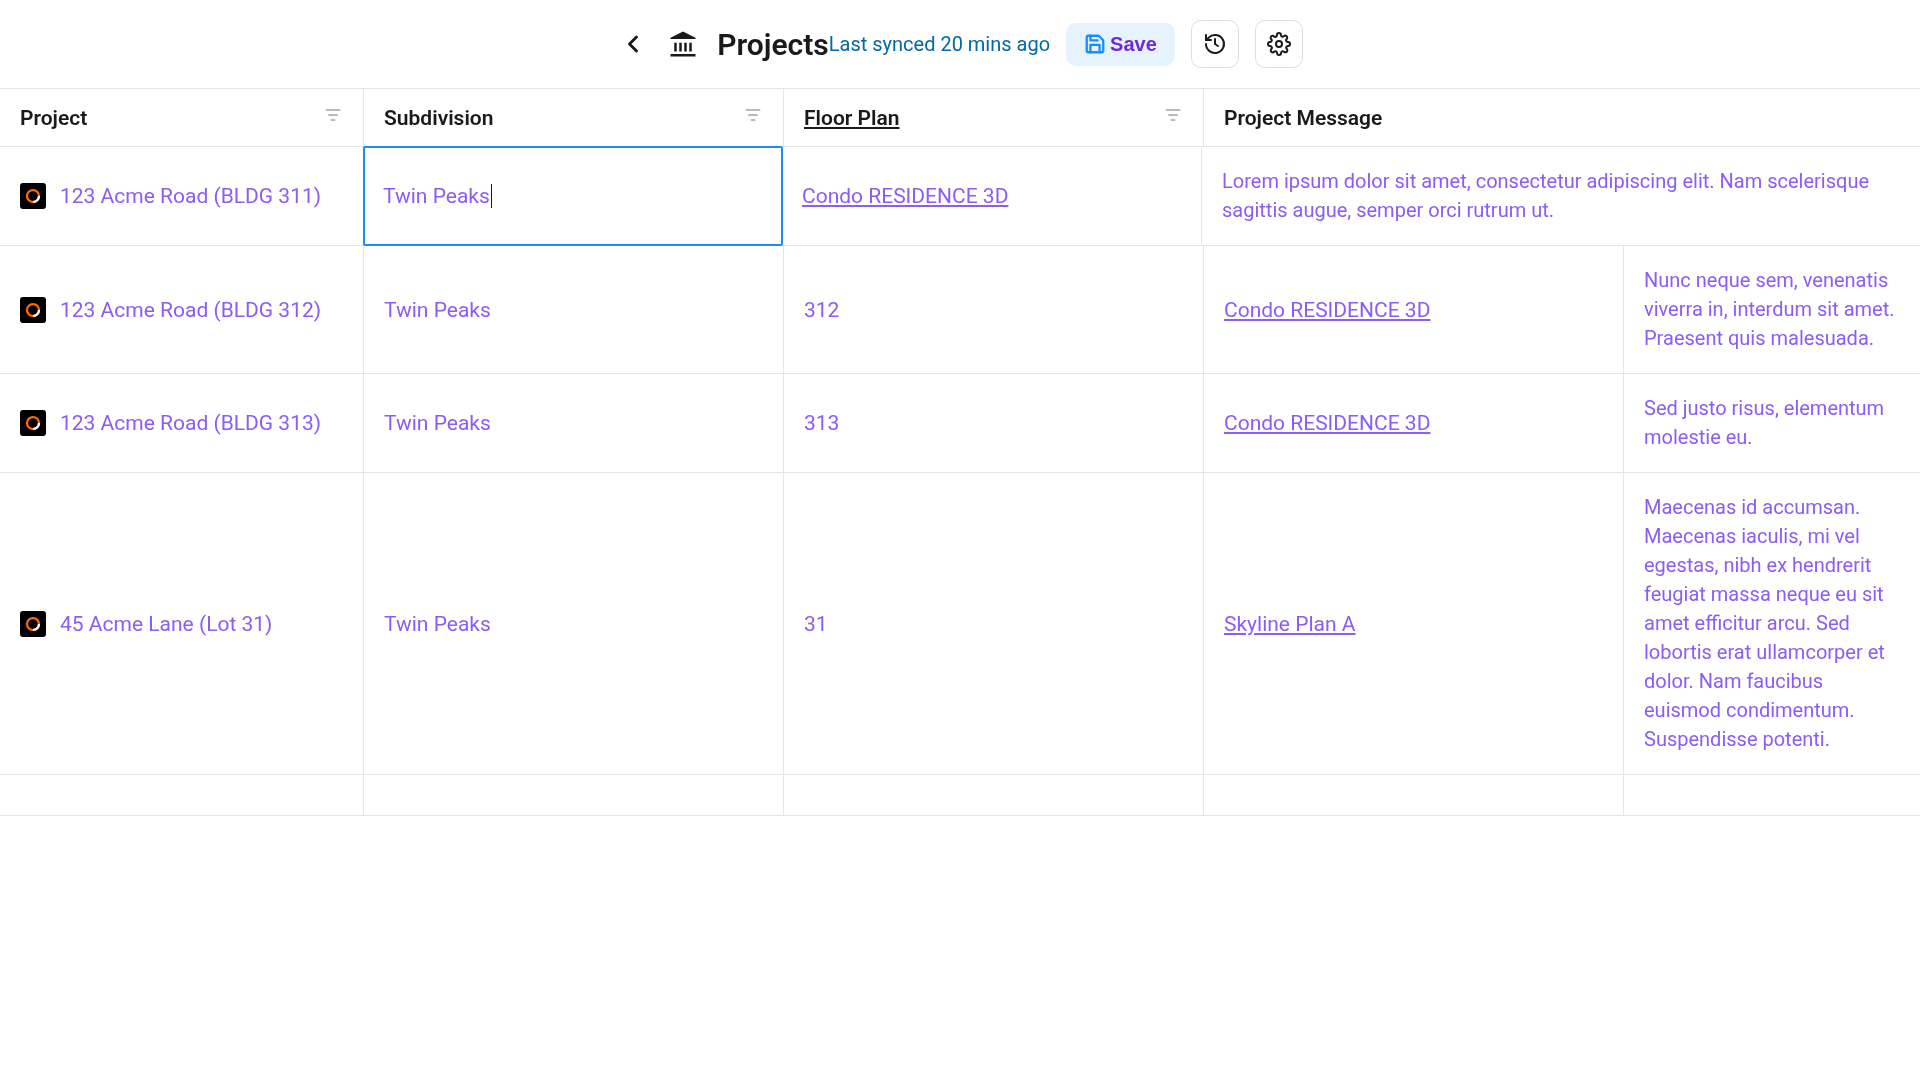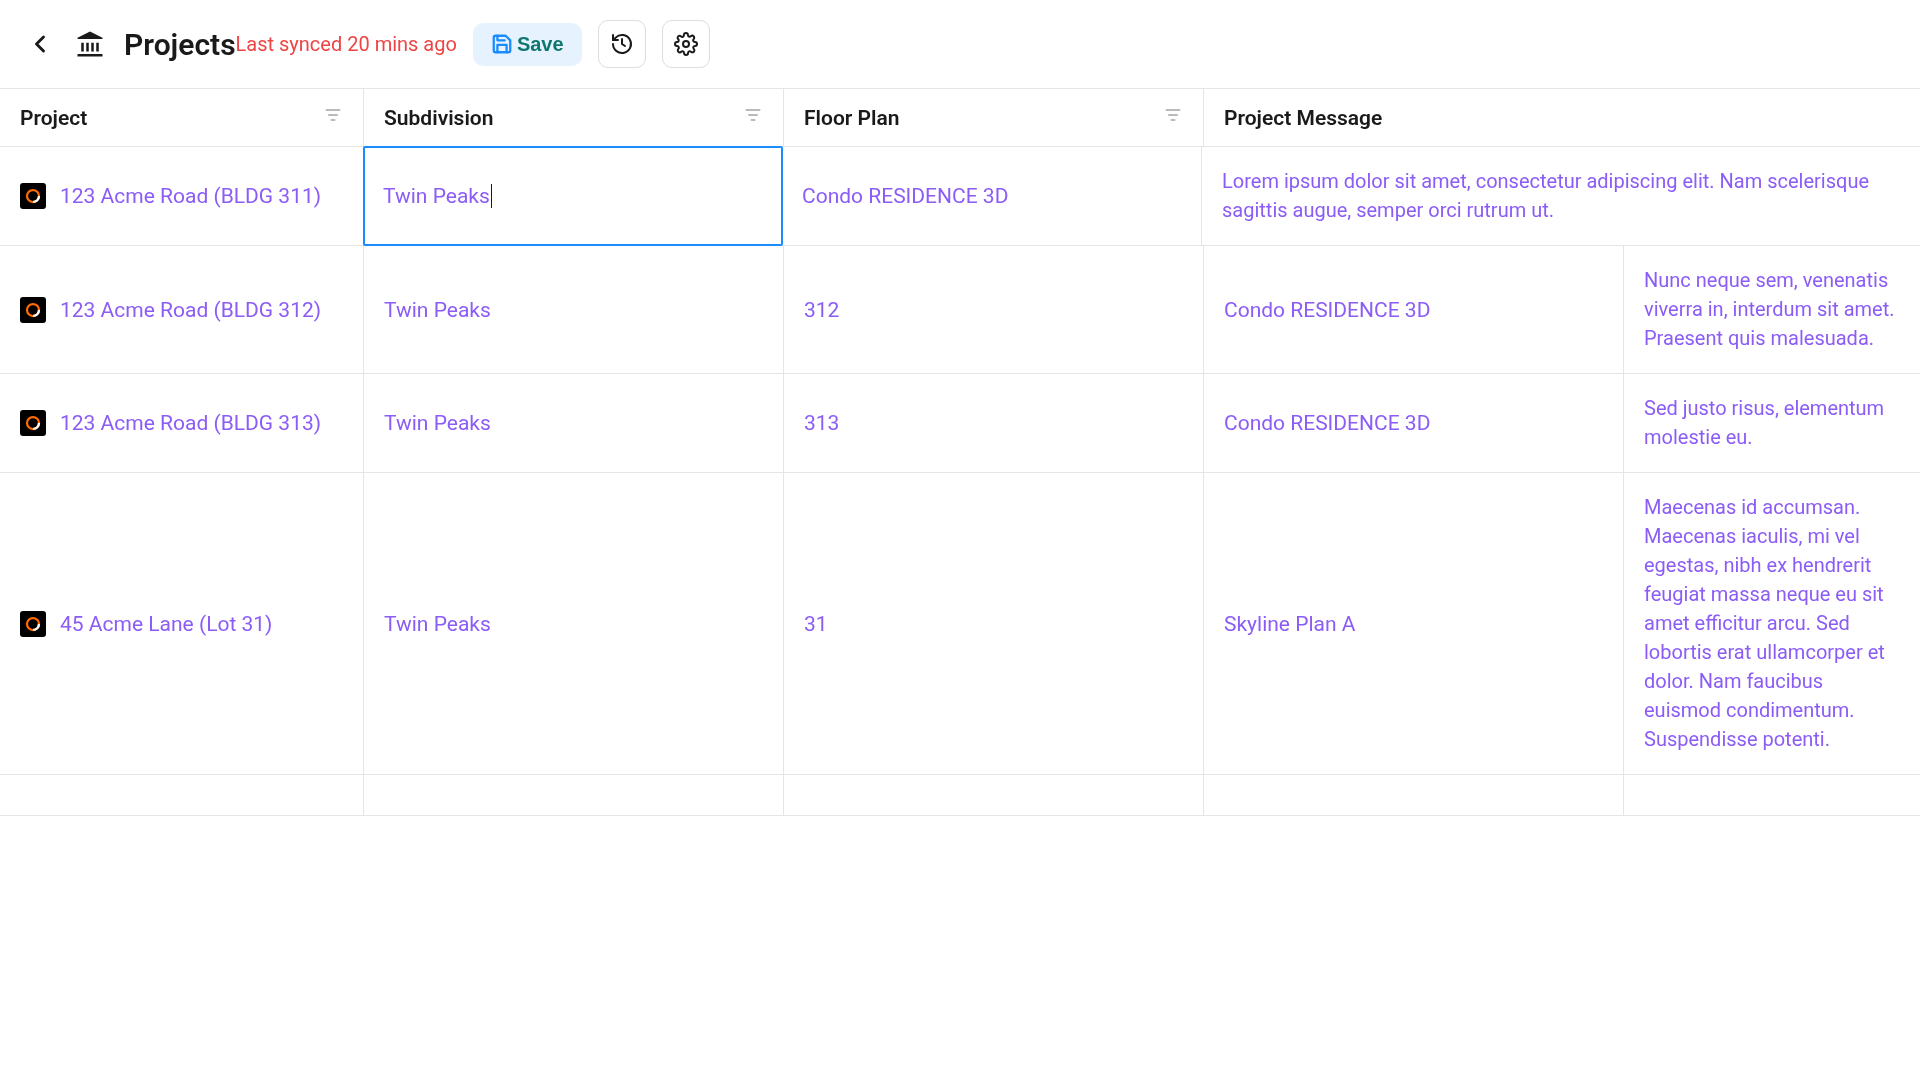--- a/index.html
+++ b/index.html
@@ -9,21 +9,21 @@
     }
     body {
       font-family: -apple-system, BlinkMacSystemFont, 'Segoe UI', Roboto, sans-serif;
       background: #fff;
       color: #1a1a1a;
       overflow-x: hidden;
     }
     .header {
       display: flex;
       align-items: center;
-      justify-content: flex-start;
+      justify-content: center;
       padding: 20px 24px;
       background: #fff;
     }
     .header-left {
       display: flex;
       align-items: center;
       gap: 18px;
     }
     .back-btn {
       display: flex;
@@ -45,31 +45,31 @@
       font-weight: 600;
       color: #1a1a1a;
     }
     .header-right {
       display: flex;
       align-items: center;
       gap: 16px;
     }
     .sync-text {
       font-size: 20px;
-      color: #ef4444;
+      color: #0369a1;
     }
     .save-btn {
       display: flex;
       align-items: center;
       gap: 4px;
       padding: 10px 18px;
       background: #e6f3ff;
       border: none;
       border-radius: 10px;
-      color: #0f766e;
+      color: #6d28d9;
       font-size: 20px;
       font-weight: 600;
       cursor: pointer;
     }
     .icon-btn {
       display: flex;
       align-items: center;
       justify-content: center;
       width: 48px;
       height: 48px;
@@ -96,21 +96,21 @@
       font-size: 21px;
       font-weight: 600;
       color: #1a1a1a;
     }
     .th:last-child {
       border-right: none;
     }
     .col-project { width: 364px; }
     .col-subdivision { width: 420px; }
     .col-lotno { width: 420px; }
-    .col-floorplan { width: 420px; }
+    .col-floorplan { width: 420px; text-decoration: underline; }
     .col-message { flex: 1; min-width: 240px; }
     .filter-icon {
       cursor: pointer;
       opacity: 0.6;
     }
     .table-row {
       display: flex;
       border-bottom: 1px solid #e5e5e5;
       align-items: stretch;
     }

